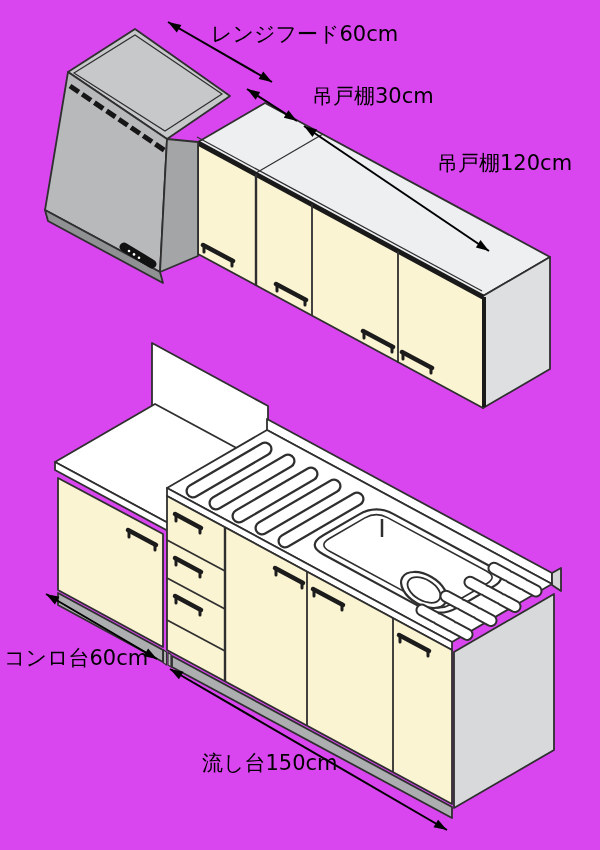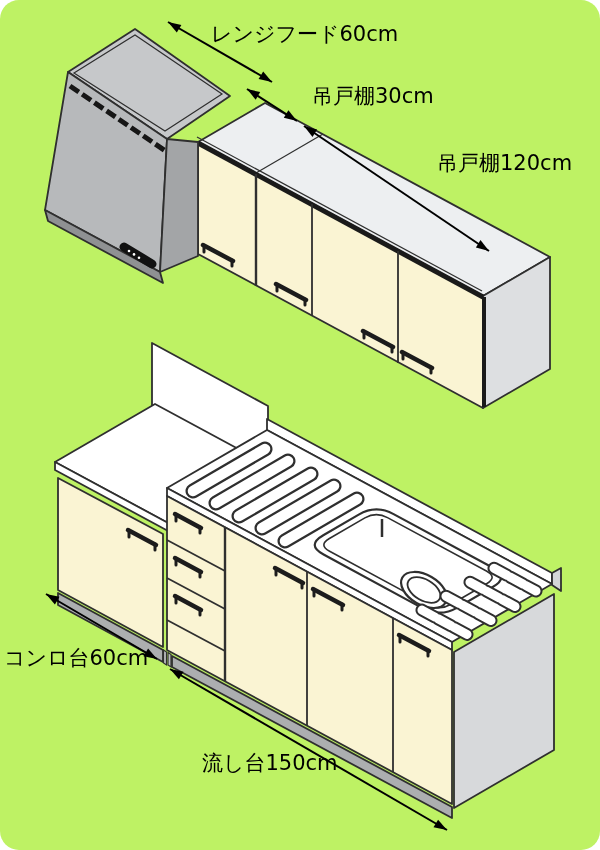--- a/index.html
+++ b/index.html
@@ -1,17 +1,17 @@
 <!DOCTYPE html>
 <html><head>
 <meta charset="utf-8">
 <style>
   html,body { margin:0; padding:0; background:#ffffff; }
-  .stage { position:relative; width:600px; height:850px; background:#bef264; overflow:hidden;
-           font-family:"DejaVu Sans", sans-serif;border-radius:19px; }
+  .stage { position:relative; width:600px; height:850px; background:#d946ef; overflow:hidden;
+           font-family:"DejaVu Sans", sans-serif; }
   svg { position:absolute; left:0; top:0; }
   .ol   { stroke:#2f2f2f; stroke-width:1.8; stroke-linejoin:round; }
   .ol2  { stroke:#2f2f2f; stroke-width:2.2; stroke-linejoin:round; }
   .thin { stroke:#2f2f2f; stroke-width:1.2; }
   .nofill { fill:none; }
   .thick { stroke:#1a1a1a; stroke-width:5; }
   .thick4 { stroke:#1a1a1a; stroke-width:4; }
   .seam { stroke:#2f2f2f; stroke-width:1.8; }
   .seam2 { stroke:#2f2f2f; stroke-width:2.4; }
   .handle { stroke:#1c1c1c; stroke-width:4.5; stroke-linecap:round; fill:none; }

